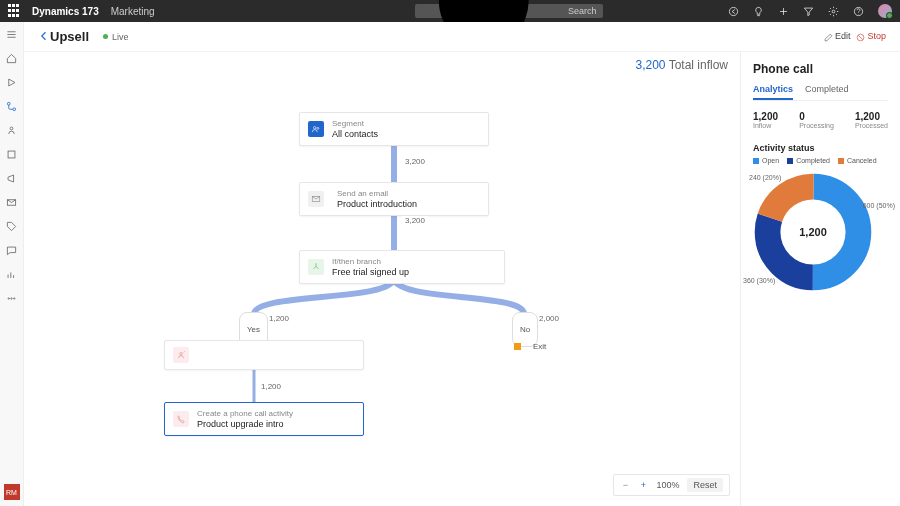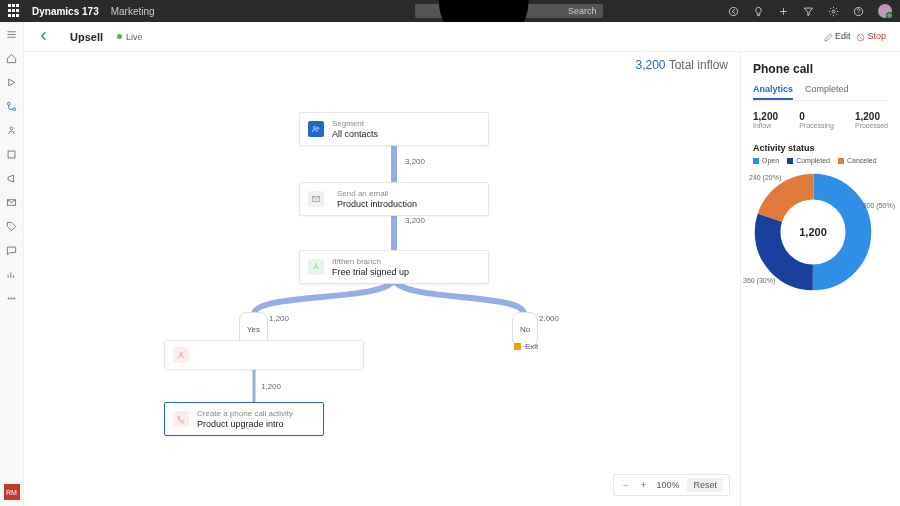--- a/index.html
+++ b/index.html
@@ -21,21 +21,21 @@
 .leftnav { position: absolute; top: 22px; left: 0; width: 24px; bottom: 0; background: #f8f8f8; border-right: 1px solid #eee; display: flex; flex-direction: column; align-items: center; padding-top: 6px; gap: 12px; }
 .leftnav .navitem { width: 12px; height: 12px; display: flex; align-items: center; justify-content: center; color: #666; }
 .leftnav .navitem svg { width: 11px; height: 11px; stroke: #666; fill: none; stroke-width: 1.2; }
 .leftnav .navitem.active svg { stroke: #2266cc; }
 .leftnav .badge { margin-top: auto; margin-bottom: 6px; width: 16px; height: 16px; background: #c0392b; color: #fff; font-size: 7px; display: flex; align-items: center; justify-content: center; }
 
 
 .page { position: absolute; top: 22px; left: 24px; right: 0; bottom: 0; background: #fff; }
 .pagehdr { height: 30px; display: flex; align-items: center; padding: 0 14px; border-bottom: 1px solid #f2f2f2; }
 .pagehdr .back svg { width: 12px; height: 12px; stroke: #2266cc; fill: none; }
-.pagehdr h1 { font-size: 11px; font-weight: 600; margin-left: 20px; color: #222; }
+.pagehdr h1 { font-size: 13px; font-weight: 600; margin-left: 0; color: #222; }
 .pagehdr .status-dot { width: 5px; height: 5px; border-radius: 50%; background: #4caf50; margin-left: 14px; }
 .pagehdr .status-text { font-size: 9px; color: #666; margin-left: 4px; }
 .pagehdr .actions { margin-left: auto; display: flex; gap: 6px; font-size: 9px; color: #444; align-items: center; }
 .pagehdr .actions .stop { color: #c0392b; }
 .pagehdr .actions svg { width: 9px; height: 9px; vertical-align: middle; margin-right: 2px; }
 
 
 .canvas { position: absolute; top: 30px; left: 0; right: 160px; bottom: 0; }
 .canvas .total { position: absolute; top: 6px; right: 12px; font-size: 12px; color: #666; }
 .canvas .total b { color: #2266cc; font-weight: 400; }
@@ -57,21 +57,21 @@
 .branch .icon { background: #e8f5e9; }
 .branch .icon svg { stroke: #4caf50; fill: none; width: 10px; height: 10px; }
 .lead .icon { background: #fdecef; }
 .lead .icon svg { stroke: #d87; fill: none; width: 10px; height: 10px; }
 .phone .icon { background: #fdecef; }
 .phone .icon svg { stroke: #d87; fill: none; width: 10px; height: 10px; }
 
 .yn-pill { position: absolute; font-size: 8px; background: #fff; border: 1px solid #ddd; border-radius: 8px; padding: 12px 7px; color: #555; }
 .yn-count { position: absolute; font-size: 8px; color: #666; }
 .edge-count { position: absolute; font-size: 8px; color: #666; background: #fff; padding: 0 3px; }
-.exit { position: absolute; font-size: 8px; color: #555; display: flex; align-items: center; gap: 4px; }
+.exit { position: absolute; font-size: 8px; color: #555; display: flex; align-items: center; gap: 12px; }
 .exit .sq { width: 7px; height: 7px; background: #f39c12; }
 
 
 .zoomctrl { position: absolute; bottom: 10px; right: 10px; display: flex; align-items: center; gap: 8px; border: 1px solid #e6e6e6; border-radius: 2px; padding: 3px 6px; font-size: 9px; color: #555; background: #fff; }
 .zoomctrl .btn { width: 10px; height: 10px; display: flex; align-items: center; justify-content: center; color: #888; cursor: pointer; }
 .zoomctrl .reset { background: #f2f2f2; padding: 2px 6px; border-radius: 2px; }
 
 
 .rpanel { position: absolute; top: 30px; right: 0; width: 160px; bottom: 0; border-left: 1px solid #eee; padding: 10px 12px; }
 .rpanel h2 { font-size: 12px; font-weight: 600; color: #222; }
@@ -272,21 +272,21 @@
           </svg>
         </div>
       <div class="txt">
           <div class="lbl">Send an email</div>
           <div class="ttl">Product introduction</div>
         </div>
     </div>
 
     <div class="edge-count" style="left:378px; top:164px;">3,200</div>
 
-    <div class="node branch" style="left:275px; top:198px; width:190px;">
+    <div class="node branch" style="left:275px; top:198px; width:206px;">
       <div class="icon">
           <svg viewBox="0 0 16 16">
             <path d="M8 2v5M8 7l-4 4M8 7l4 4"></path>
           </svg>
         </div>
       <div class="txt">
           <div class="lbl">If/then branch</div>
           <div class="ttl">Free trial signed up</div>
         </div>
     </div>
@@ -301,21 +301,21 @@
           <svg viewBox="0 0 16 16">
             <circle cx="8" cy="6" r="2"></circle>
             <path d="M4 13a4 4 0 0 1 8 0"></path>
             <path d="M12 4l2-2"></path>
           </svg>
         </div>
     </div>
 
     <div class="edge-count" style="left:234px; top:330px;">1,200</div>
 
-    <div class="node phone selected" style="left:140px; top:350px; width:160px;">
+    <div class="node phone selected" style="left:140px; top:350px; width:200px;">
       <div class="icon">
           <svg viewBox="0 0 16 16">
             <path d="M4 3l2 3-1 1a10 10 0 0 0 4 4l1-1 3 2-1 2a2 2 0 0 1-2 0A14 14 0 0 1 3 5a2 2 0 0 1 1-2z"></path>
           </svg>
         </div>
       <div class="txt">
           <div class="lbl">Create a phone call activity</div>
           <div class="ttl">Product upgrade intro</div>
         </div>
     </div>

